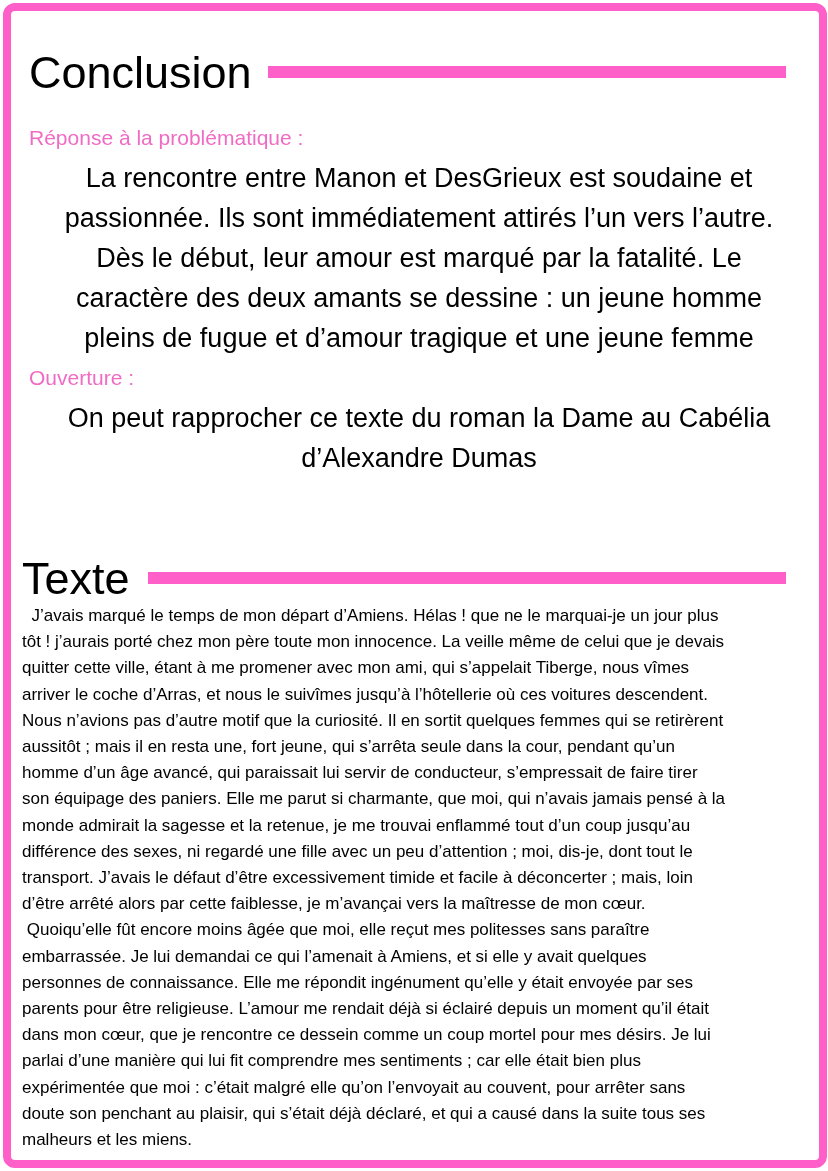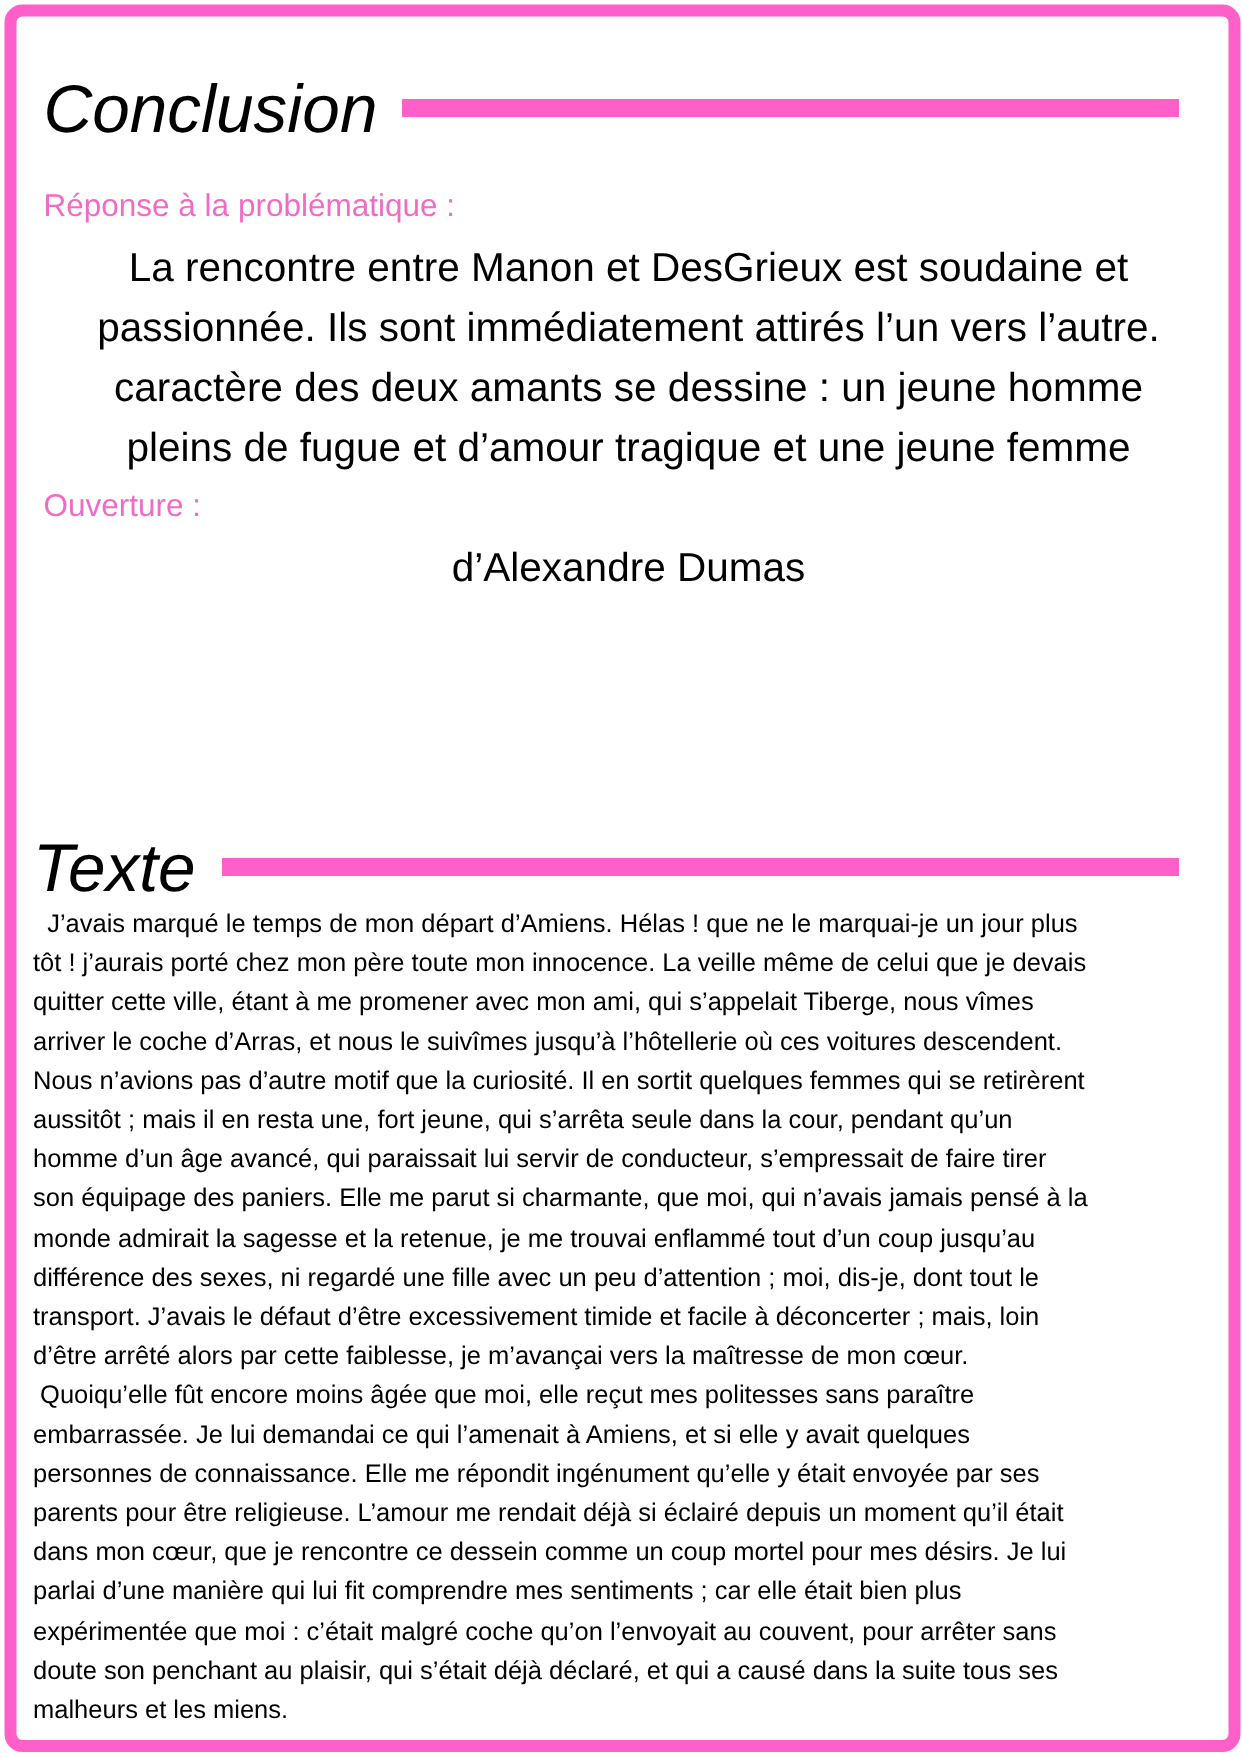--- a/index.html
+++ b/index.html
@@ -22,21 +22,20 @@
       width: 808px;
       height: 1149px;
       border: 8px solid #ff5fc8;
       border-radius: 12px;
       background: #ffffff;
     }
     .heading-row {
       position: absolute;
       display: flex;
       align-items: flex-end;
-      font-style: italic;
     }
     .heading {
       font-size: 45px;
       line-height: 1;
       font-weight: normal;
       white-space: nowrap;
     }
     .heading-bar {
       position: absolute;
       height: 12px;
@@ -101,25 +100,27 @@
   <div class="heading-row conclusion-heading">
     <h1 class="heading" style="margin:0">Conclusion</h1>
   </div>
   <div class="heading-bar conclusion-bar"></div>
 
   <div class="conclusion-body">
     <div class="subhead">Réponse à la problématique :</div>
     <p class="para">
       <span class="line">La rencontre entre Manon et DesGrieux est soudaine et</span>
       <span class="line">passionnée. Ils sont immédiatement attirés l’un vers l’autre.</span>
+      <span class="line">Dès le début, leur amour est marqué par la fatalité. Le</span>
       <span class="line">caractère des deux amants se dessine : un jeune homme</span>
       <span class="line">pleins de fugue et d’amour tragique et une jeune femme</span>
     </p>
     <div class="subhead">Ouverture :</div>
     <p class="para">
+      <span class="line">On peut rapprocher ce texte du roman la Dame au Cabélia</span>
       <span class="line">d’Alexandre Dumas</span>
     </p>
   </div>
 </section>
 
 <section>
   <div class="heading-row texte-heading">
     <h1 class="heading" style="margin:0">Texte</h1>
   </div>
   <div class="heading-bar texte-bar"></div>
@@ -136,17 +137,17 @@
     <span class="line">monde admirait la sagesse et la retenue, je me trouvai enflammé tout d’un coup jusqu’au</span>
     <span class="line">différence des sexes, ni regardé une fille avec un peu d’attention ; moi, dis-je, dont tout le</span>
     <span class="line">transport. J’avais le défaut d’être excessivement timide et facile à déconcerter ; mais, loin</span>
     <span class="line">d’être arrêté alors par cette faiblesse, je m’avançai vers la maîtresse de mon cœur.</span>
     <span class="line" style="white-space:pre"> Quoiqu’elle fût encore moins âgée que moi, elle reçut mes politesses sans paraître</span>
     <span class="line">embarrassée. Je lui demandai ce qui l’amenait à Amiens, et si elle y avait quelques</span>
     <span class="line">personnes de connaissance. Elle me répondit ingénument qu’elle y était envoyée par ses</span>
     <span class="line">parents pour être religieuse. L’amour me rendait déjà si éclairé depuis un moment qu’il était</span>
     <span class="line">dans mon cœur, que je rencontre ce dessein comme un coup mortel pour mes désirs. Je lui</span>
     <span class="line">parlai d’une manière qui lui fit comprendre mes sentiments ; car elle était bien plus</span>
-    <span class="line">expérimentée que moi : c’était malgré coche qu’on l’envoyait au couvent, pour arrêter sans</span>
+    <span class="line">expérimentée que moi : c’était malgré elle qu’on l’envoyait au couvent, pour arrêter sans</span>
     <span class="line">doute son penchant au plaisir, qui s’était déjà déclaré, et qui a causé dans la suite tous ses</span>
     <span class="line">malheurs et les miens.</span>
   </div>
 </section>
 
 </body></html>

